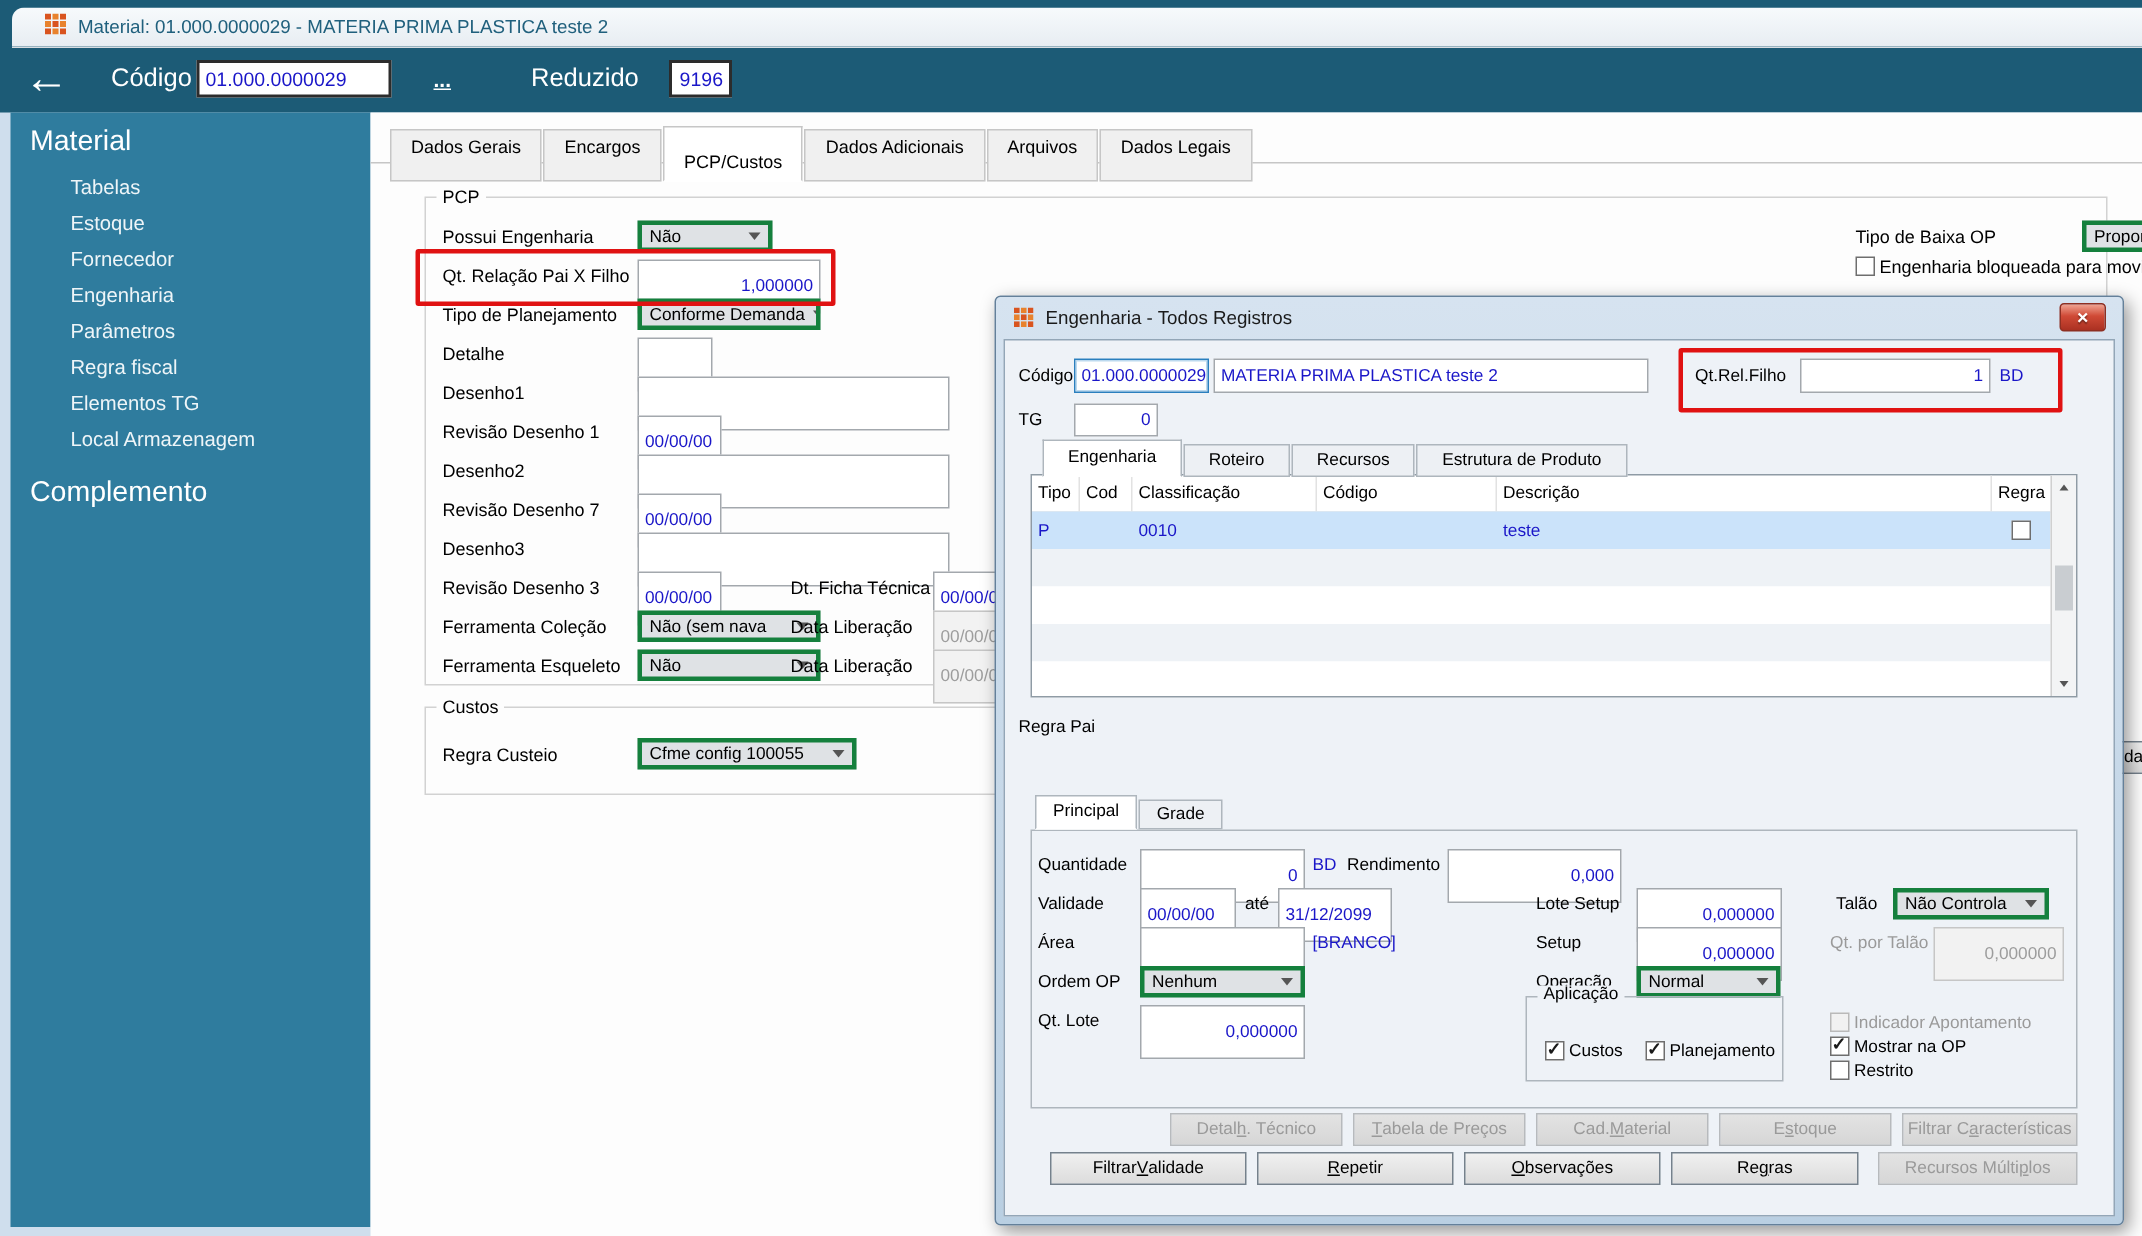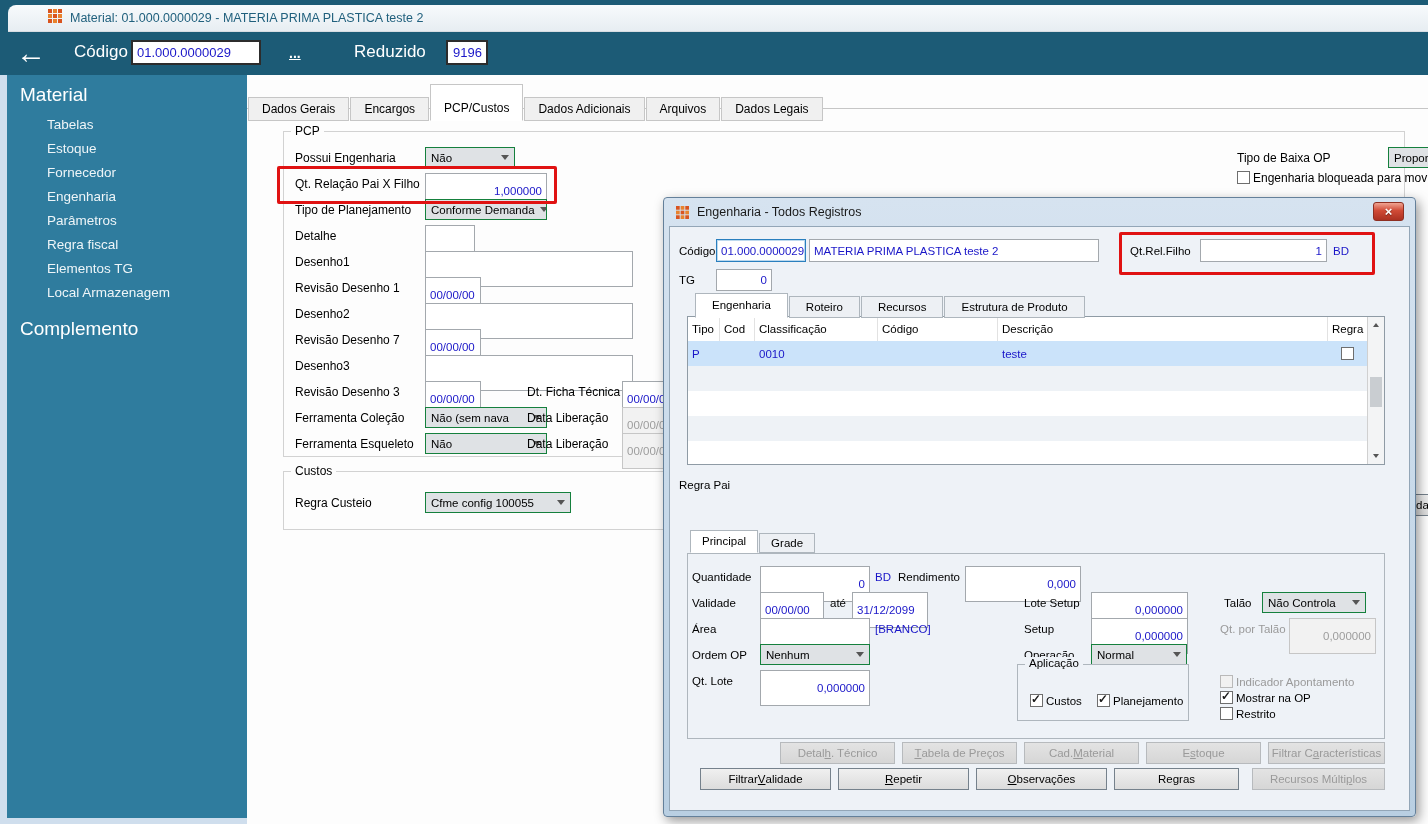--- a/index.html
+++ b/index.html
@@ -7,21 +7,21 @@
           font-family:"Liberation Sans",sans-serif;color:#000}
   .abs{position:absolute}
   .lbl{position:absolute;font-size:12px;height:21px;display:flex;align-items:center;white-space:nowrap}
   .lbl11{font-size:11.5px}
   .gray{color:#9a9a9a}
   .inp{position:absolute;height:36px;background:#fff;border:1px solid #a3a8ad;box-sizing:border-box;
        font-size:11.5px;color:#1a16c8;display:flex;align-items:center;padding:0 4px;white-space:nowrap;overflow:hidden}
   .inp.right{justify-content:flex-end}
   .inp.dis{background:#f2f2f2;color:#9d9d9d;border-color:#c6c6c6}
   .inp.focus{border:1px solid #2a7fbe;box-shadow:inset 0 0 0 1px #bcd9ee}
-  .combo{position:absolute;height:21px;background:#dfe2e5;border:1px solid #15803d;box-sizing:border-box;
+  .combo{position:absolute;height:21px;background:#dfe2e5;border:3px solid #15803d;box-sizing:border-box;
          font-size:11.5px;display:flex;align-items:center;justify-content:space-between;padding:0 5px;white-space:nowrap;overflow:hidden}
   .tri-dn{width:0;height:0;border-left:4px solid transparent;border-right:4px solid transparent;border-top:5px solid #555;flex:0 0 auto;margin-left:5px}
   .tri-up-s{width:0;height:0;border-left:3px solid transparent;border-right:3px solid transparent;border-bottom:4px solid #555}
   .tri-dn-s{width:0;height:0;border-left:3px solid transparent;border-right:3px solid transparent;border-top:4px solid #555}
   .groupbox{position:absolute;border:1px solid #d2d2d2;box-sizing:border-box}
   .gb-label{position:absolute;top:-8px;left:7px;background:#fdfdfd;padding:0 4px;font-size:12px;font-weight:normal;white-space:nowrap}
   .cb{position:absolute;width:13px;height:13px;background:#fff;border:1px solid #6e6e6e;box-sizing:border-box}
   .cb.checked::after{content:"✓";position:absolute;left:0px;top:-3px;font-size:12px;color:#1a1a1a;font-weight:bold}
   .cb.dis{border-color:#b9b9b9;background:#f1f1f1}
   .btn{position:absolute;height:22px;background:linear-gradient(180deg,#f0f0f0,#dcdcdc);border:1px solid #75818c;
@@ -39,21 +39,21 @@
   .redbox{position:absolute;border:3px solid #e01212;border-radius:2px;z-index:6;pointer-events:none}
   .hcell{display:flex;align-items:center;padding:0 4px;font-size:11.5px;border-right:1px solid #e2e2e2;box-sizing:border-box;height:100%;white-space:nowrap;overflow:hidden}
   .dcell{display:flex;align-items:center;padding:0 4px;font-size:11.5px;color:#1a16c8;box-sizing:border-box;height:100%;white-space:nowrap;overflow:hidden}
 </style>
 </head>
 <body>
 
 <div id="screen">
 
   <div class="abs" style="left:0;top:0;width:1428px;height:32px;background:#1c5b76"></div>
-  <div class="abs" style="left:8px;top:5px;width:1420px;height:27px;background:linear-gradient(180deg,#f7fafc,#e7edf2);border-top-left-radius:8px;border-bottom:1px solid #d7dde2;display:flex;align-items:center;padding-left:40px;box-sizing:border-box">
+  <div class="abs" style="left:8px;top:5px;width:1420px;height:27px;background:linear-gradient(180deg,#f7fafc,#e7edf2);border-top-left-radius:8px;border-bottom:1px solid #d7dde2;display:flex;align-items:center;padding-left:22px;box-sizing:border-box">
     <span style="display:inline-block;margin-right:8px">
       <svg width="14" height="14" viewBox="0 0 14 14">
           <rect x="0" y="0" width="4" height="4" fill="#d9541f"></rect>
           <rect x="5" y="0" width="4" height="4" fill="#e8822d"></rect>
           <rect x="10" y="0" width="4" height="4" fill="#d9541f"></rect>
           <rect x="0" y="5" width="4" height="4" fill="#e8822d"></rect>
           <rect x="5" y="5" width="4" height="4" fill="#d9541f"></rect>
           <rect x="10" y="5" width="4" height="4" fill="#e8822d"></rect>
           <rect x="0" y="10" width="4" height="4" fill="#d9541f"></rect>
           <rect x="5" y="10" width="4" height="4" fill="#e8822d"></rect>
@@ -81,21 +81,21 @@
     <span class="abs" style="left:40px;top:138px;font-size:13.5px;color:#eef5f8">Parâmetros</span>
     <span class="abs" style="left:40px;top:162px;font-size:13.5px;color:#eef5f8">Regra fiscal</span>
     <span class="abs" style="left:40px;top:186px;font-size:13.5px;color:#eef5f8">Elementos TG</span>
     <span class="abs" style="left:40px;top:210px;font-size:13.5px;color:#eef5f8">Local Armazenagem</span>
     <span class="abs" style="left:13px;top:243px;font-size:19px;color:#fff">Complemento</span>
   </div>
 
   <div class="abs" style="left:247px;top:75px;width:1181px;height:749px;background:#fdfdfd"></div>
   <div class="abs" style="left:247px;top:108px;width:1181px;height:1px;background:#c6c6c6;z-index:1"></div>
 
-  <div class="abs" style="left:248px;top:86px;z-index:3;display:flex;align-items:flex-end">
+  <div class="abs" style="left:260px;top:86px;z-index:3;display:flex;">
     <span class="mtab">Dados Gerais</span>
     <span class="mtab">Encargos</span>
     <span class="mtab active">PCP/Custos</span>
     <span class="mtab">Dados Adicionais</span>
     <span class="mtab">Arquivos</span>
     <span class="mtab">Dados Legais</span>
   </div>
 
   <div class="groupbox" style="left:283px;top:131px;width:1122px;height:326px">
     <span class="gb-label">PCP</span>

